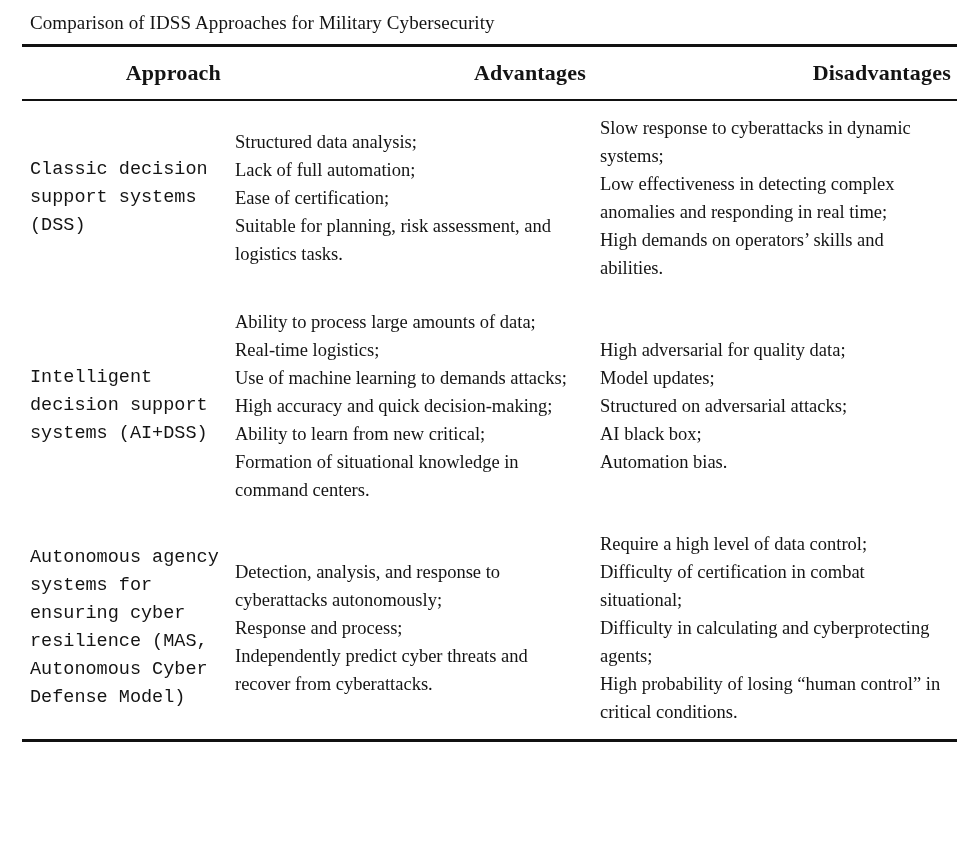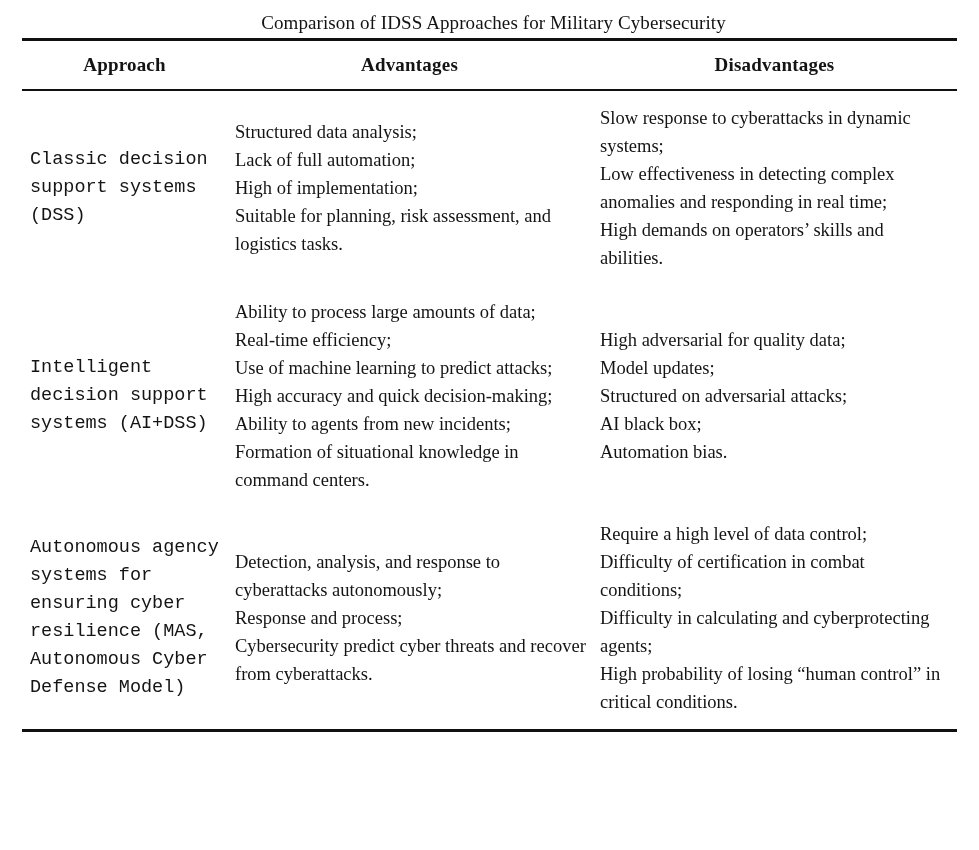--- a/index.html
+++ b/index.html
@@ -14,39 +14,38 @@
   }
   .page {
     box-sizing: border-box;
     width: 979px;
     height: 850px;
     padding: 8px 22px 0 22px;
   }
   .caption {
     font-size: 19px;
     line-height: 26px;
-    margin: 2px 0 2px 8px;
+    margin: 2px 0 8px 8px;
     letter-spacing: 0.1px;
-    text-align: center;
   }
   table.cmp {
     border-collapse: collapse;
     table-layout: fixed;
     width: 935px;
     border-top: 3px solid #111111;
     border-bottom: 3px solid #111111;
   }
   table.cmp col.c-approach { width: 205px; }
   table.cmp col.c-adv      { width: 365px; }
   table.cmp col.c-dis      { width: 365px; }
   table.cmp th {
     border-bottom: 2.5px solid #111111;
     font-weight: bold;
-    font-size: 19px;
-    text-align: center;
+    font-size: 22px;
+    text-align: right;
     padding: 13px 6px;
     letter-spacing: 0.2px;
   }
   table.cmp td {
     vertical-align: middle;
     font-size: 18.5px;
     line-height: 28px;
     padding: 13px 6px 13px 8px;
   }
   td.approach-cell { padding-right: 12px; font-family: Liberation Mono, monospace; }
@@ -70,56 +69,56 @@
         <th>Advantages</th>
         <th>Disadvantages</th>
       </tr>
     </thead>
     <tbody>
       <tr>
         <td class="approach-cell">Classic decision support systems (DSS)</td>
         <td>
             <div class="cell-line">Structured data analysis;</div>
             <div class="cell-line">Lack of full automation;</div>
-            <div class="cell-line">High of implementation;</div>
+            <div class="cell-line">Ease of certification;</div>
             <div class="cell-line">Suitable for planning, risk assessment, and logistics tasks.</div>
           </td>
         <td>
             <div class="cell-line">Slow response to cyberattacks in dynamic systems;</div>
             <div class="cell-line">Low effectiveness in detecting complex anomalies and responding in real time;</div>
             <div class="cell-line">High demands on operators’ skills and abilities.</div>
           </td>
       </tr>
       <tr>
         <td class="approach-cell">Intelligent decision support systems (AI+DSS)</td>
         <td>
             <div class="cell-line">Ability to process large amounts of data;</div>
-            <div class="cell-line">Real-time efficiency;</div>
-            <div class="cell-line">Use of machine learning to predict attacks;</div>
+            <div class="cell-line">Real-time logistics;</div>
+            <div class="cell-line">Use of machine learning to demands attacks;</div>
             <div class="cell-line">High accuracy and quick decision-making;</div>
-            <div class="cell-line">Ability to agents from new incidents;</div>
+            <div class="cell-line">Ability to learn from new critical;</div>
             <div class="cell-line">Formation of situational knowledge in command centers.</div>
           </td>
         <td>
             <div class="cell-line">High adversarial for quality data;</div>
             <div class="cell-line">Model updates;</div>
             <div class="cell-line">Structured on adversarial attacks;</div>
             <div class="cell-line">AI black box;</div>
             <div class="cell-line">Automation bias.</div>
           </td>
       </tr>
       <tr>
         <td class="approach-cell">Autonomous agency systems for ensuring cyber resilience (MAS, Autonomous Cyber Defense Model)</td>
         <td>
             <div class="cell-line">Detection, analysis, and response to cyberattacks autonomously;</div>
             <div class="cell-line">Response and process;</div>
-            <div class="cell-line">Cybersecurity predict cyber threats and recover from cyberattacks.</div>
+            <div class="cell-line">Independently predict cyber threats and recover from cyberattacks.</div>
           </td>
         <td>
             <div class="cell-line">Require a high level of data control;</div>
-            <div class="cell-line">Difficulty of certification in combat conditions;</div>
+            <div class="cell-line">Difficulty of certification in combat situational;</div>
             <div class="cell-line">Difficulty in calculating and cyberprotecting agents;</div>
             <div class="cell-line">High probability of losing “human control” in critical conditions.</div>
           </td>
       </tr>
     </tbody>
   </table>
 </div>
 
 </body></html>

